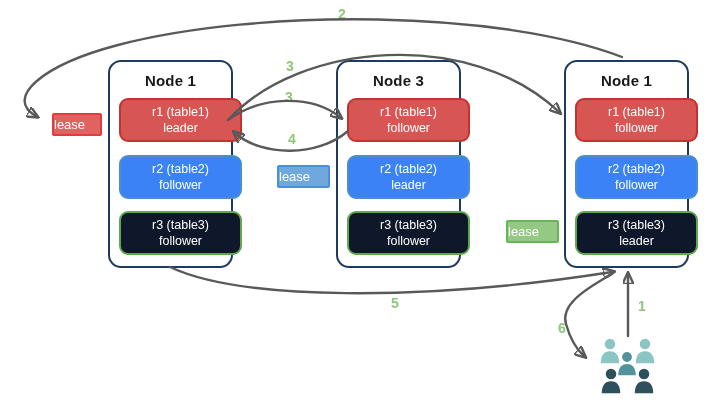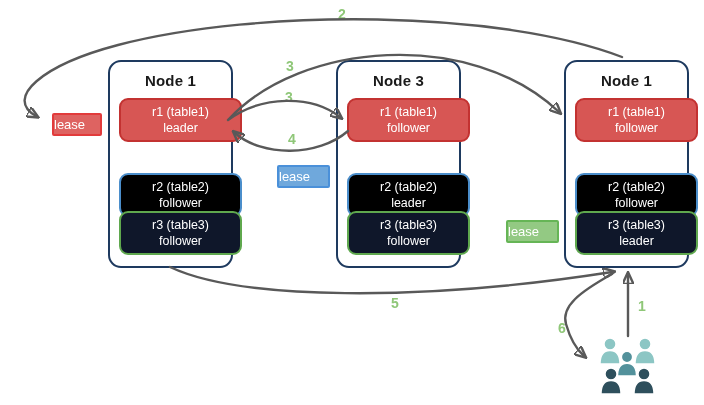--- a/index.html
+++ b/index.html
@@ -24,21 +24,21 @@
   .replica{
     position:absolute;left:9px;width:123px;height:44px;border-radius:9px;
     border:2px solid;color:#fff;font-size:12.5px;text-align:center;
     display:flex;flex-direction:column;justify-content:center;
     line-height:1.32;box-sizing:border-box;
   }
   .replica.r1{top:36px;}
   .replica.r2{top:93px;}
   .replica.r3{top:149px;}
   .replica.red{background:#d75654;border-color:#c33231;}
-  .replica.blue{background:#000000;border-color:#4b8ecb;margin-top:18px;}
+  .replica.blue{background:#3b82f6;border-color:#4b8ecb;}
   .replica.green{background:#0f172a;border-color:#5fa84e;}
   
   .lease{
     position:absolute;border-radius:2px;border:2px solid;color:#fff;
     font-size:13px;text-align:left;line-height:19px;height:23px;
     box-sizing:border-box;
   }
   .lease-red{left:52px;top:113px;width:50px;background:#de6361;border-color:#e23b3b;}
   .lease-blue{left:277px;top:165px;width:53px;background:#6fa8dc;border-color:#4a90d9;}
   .lease-green{left:506px;top:220px;width:53px;background:#93c983;border-color:#66b556;}

